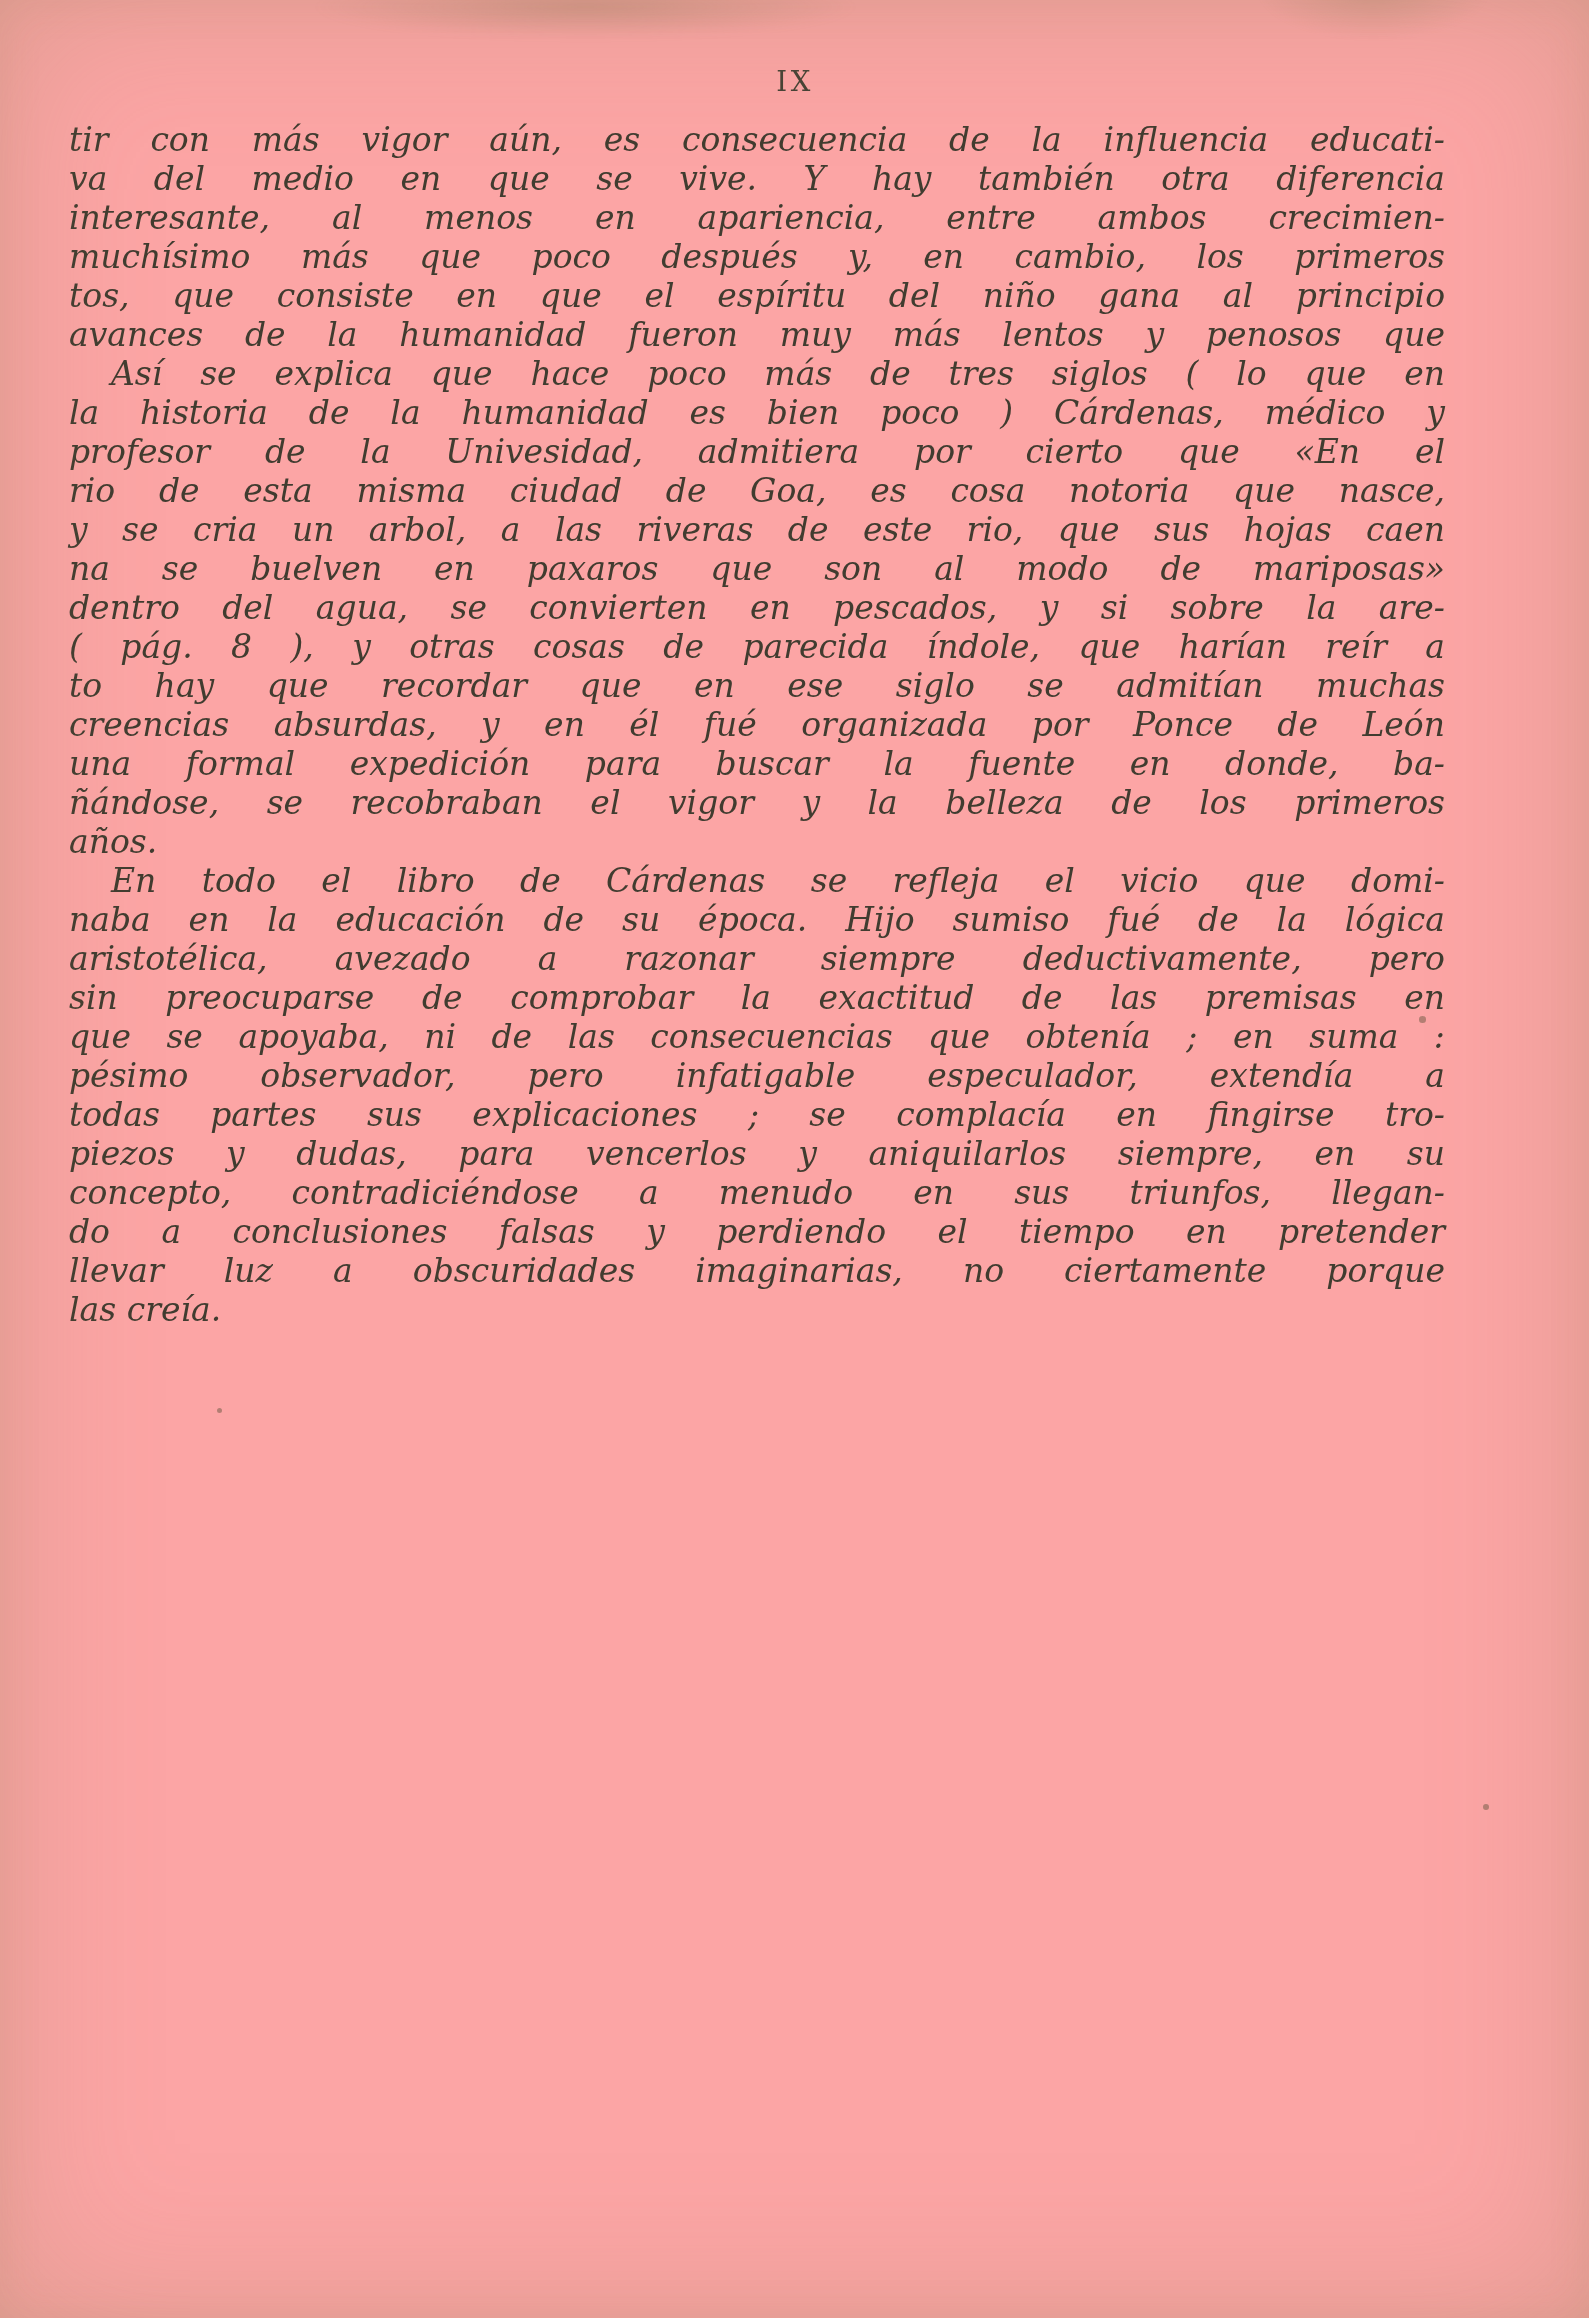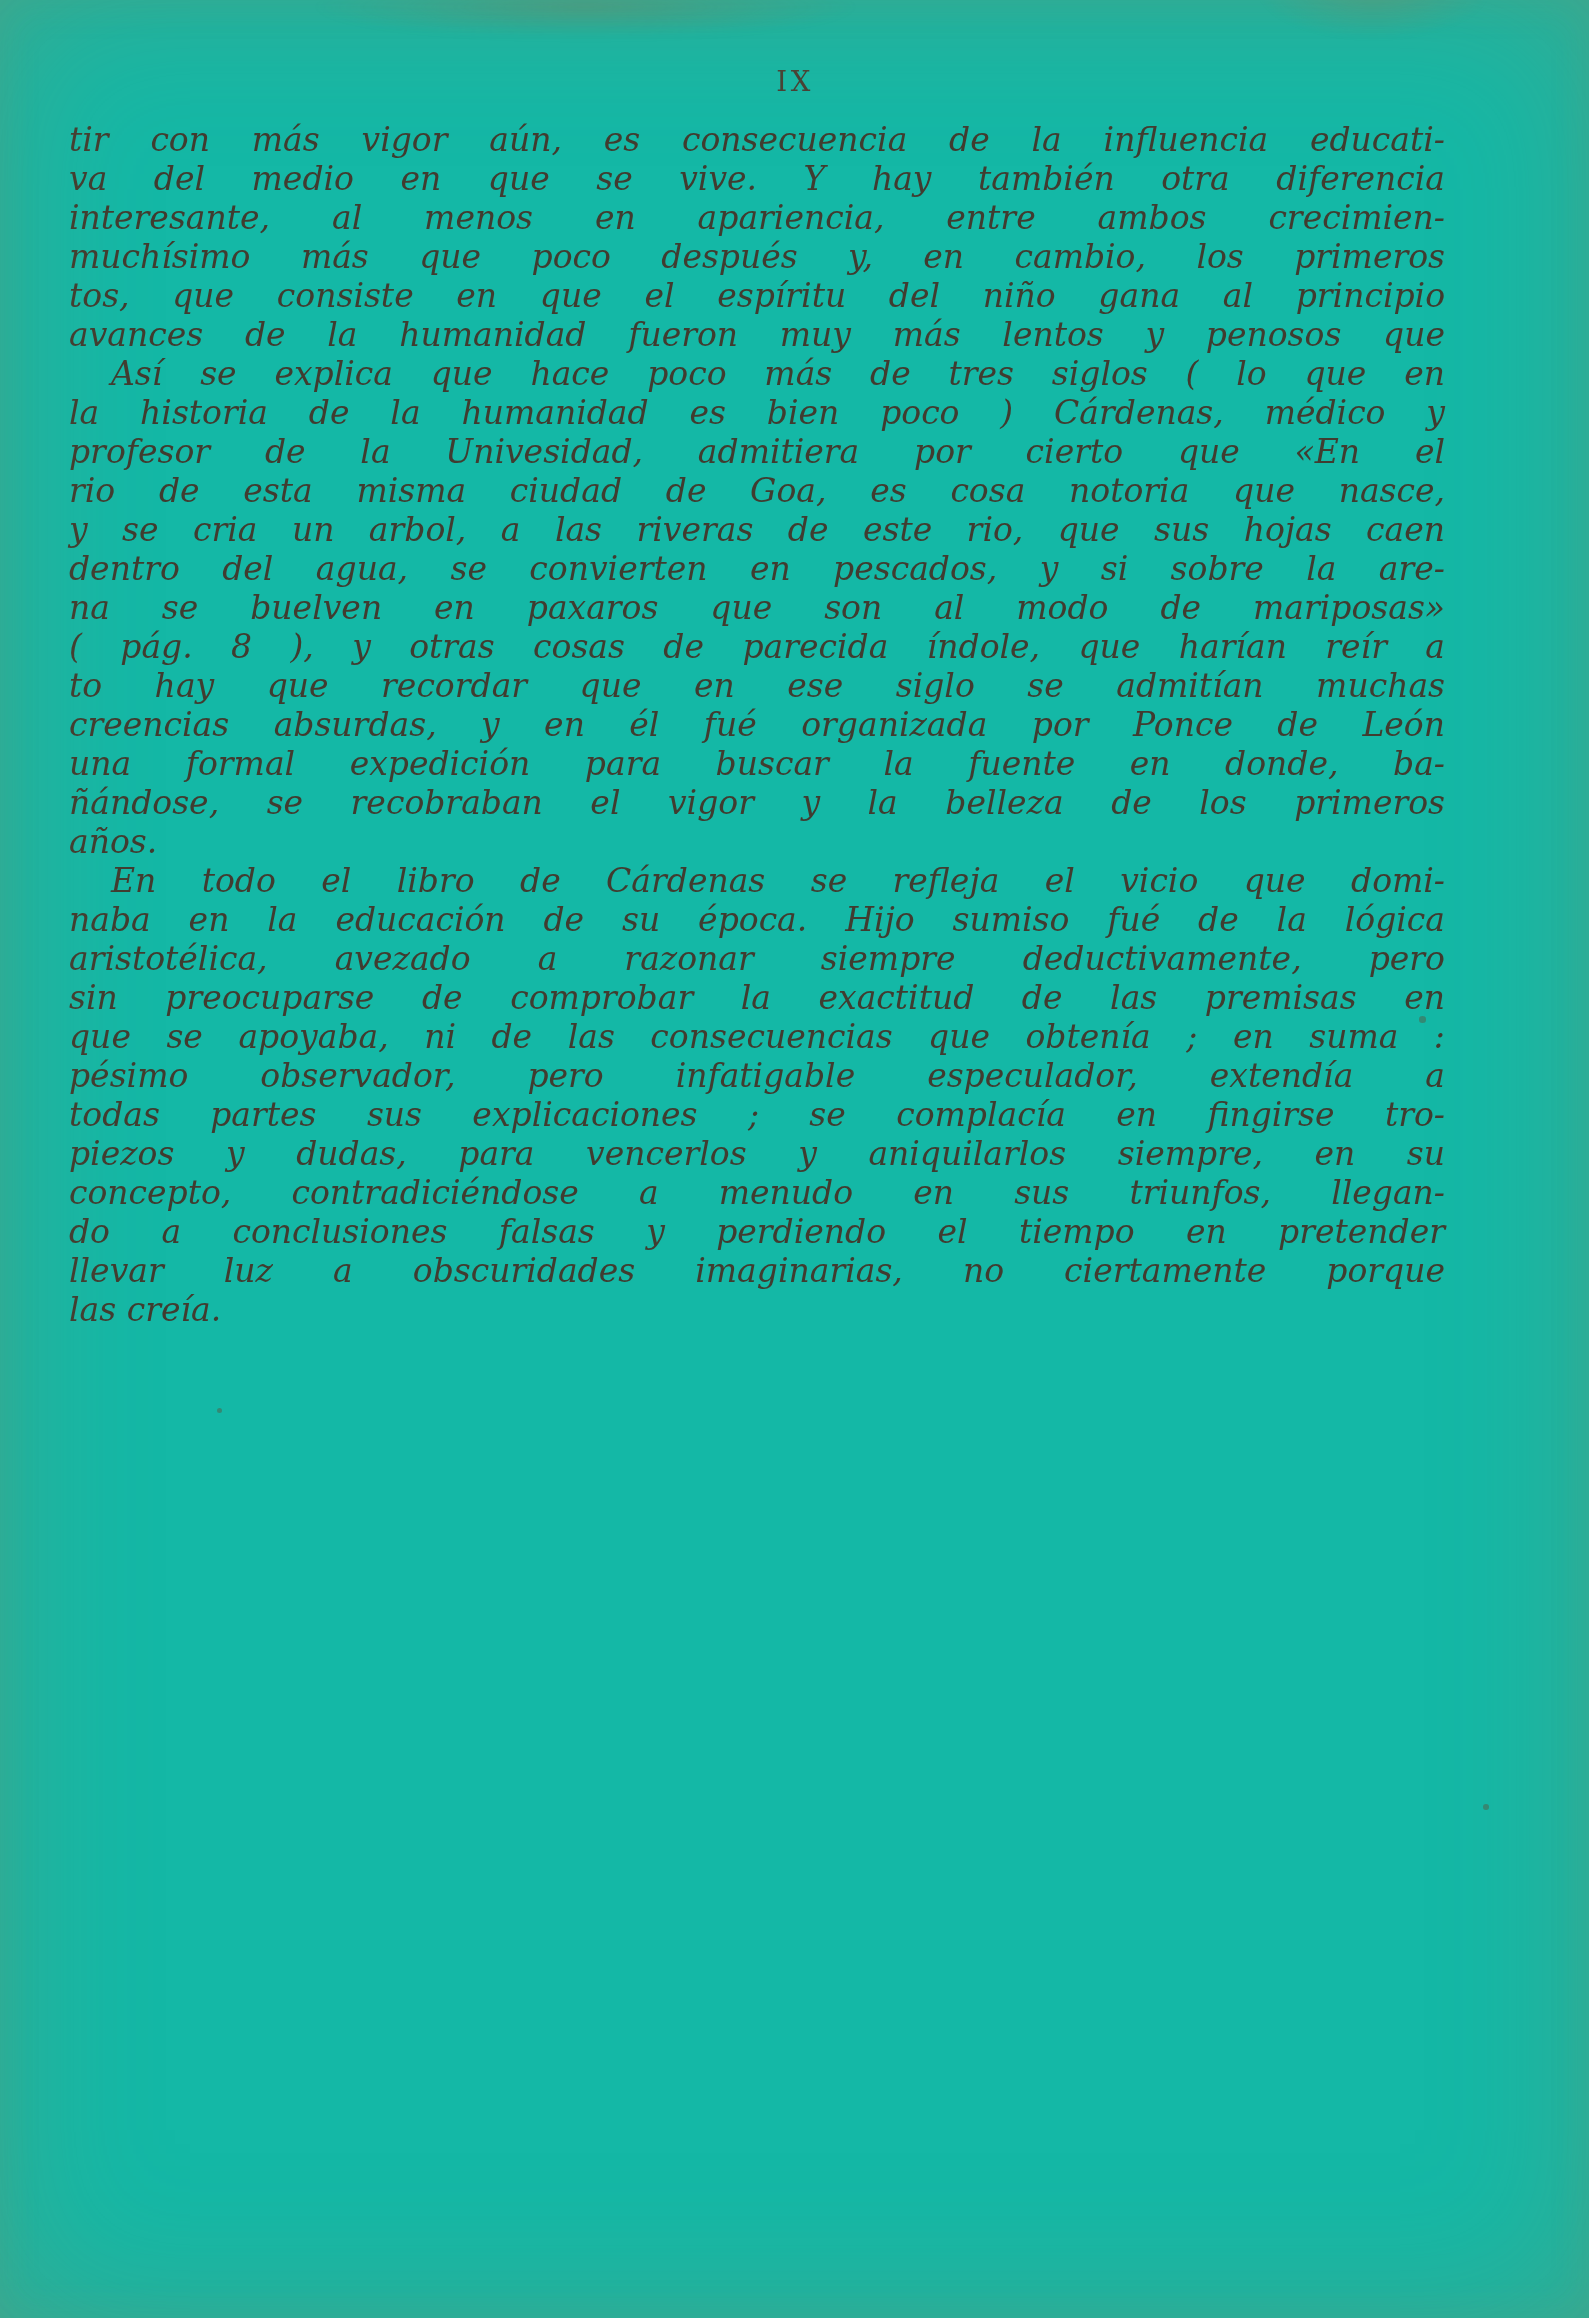--- a/index.html
+++ b/index.html
@@ -4,21 +4,21 @@
 <style>
   html, body {
     margin: 0;
     padding: 0;
     background: #d9d2bb;
   }
   .page {
     position: relative;
     width: 1590px;
     height: 2319px;
-    background: #14b8a6;
+    background: #fca5a5;
     overflow: hidden;
     font-family: "DejaVu Serif", serif;
     color: #413c30;
   }
   .vignette {
     position: absolute;
     inset: 0;
     box-shadow:
       inset 0 0 159px rgba(151, 132, 92, 0.30),
       inset 0 0 43px  rgba(151, 132, 92, 0.14);
@@ -103,22 +103,22 @@
         <div class="line">muchísimo más que poco después y, en cambio, los primeros</div>
         <div class="line">tos, que consiste en que el espíritu del niño gana al principio</div>
         <div class="line">avances de la humanidad fueron muy más lentos y penosos que</div>
       </div>
       <div class="paragraph">
         <div class="line first">Así se explica que hace poco más de tres siglos ( lo que en</div>
         <div class="line">la historia de la humanidad es bien poco ) Cárdenas, médico y</div>
         <div class="line">profesor de la Univesidad, admitiera por cierto que «En el</div>
         <div class="line">rio de esta misma ciudad de Goa, es cosa notoria que nasce,</div>
         <div class="line">y se cria un arbol, a las riveras de este rio, que sus hojas caen</div>
+        <div class="line">na se buelven en paxaros que son al modo de mariposas»</div>
         <div class="line">dentro del agua, se convierten en pescados, y si sobre la are-</div>
-        <div class="line">na se buelven en paxaros que son al modo de mariposas»</div>
         <div class="line">( pág. 8 ), y otras cosas de parecida índole, que harían reír a</div>
         <div class="line">to hay que recordar que en ese siglo se admitían muchas</div>
         <div class="line">creencias absurdas, y en él fué organizada por Ponce de León</div>
         <div class="line">una formal expedición para buscar la fuente en donde, ba-</div>
         <div class="line">ñándose, se recobraban el vigor y la belleza de los primeros</div>
         <div class="line last">años.</div>
       </div>
       <div class="paragraph">
         <div class="line first">En todo el libro de Cárdenas se refleja el vicio que domi-</div>
         <div class="line">naba en la educación de su época. Hijo sumiso fué de la lógica</div>

